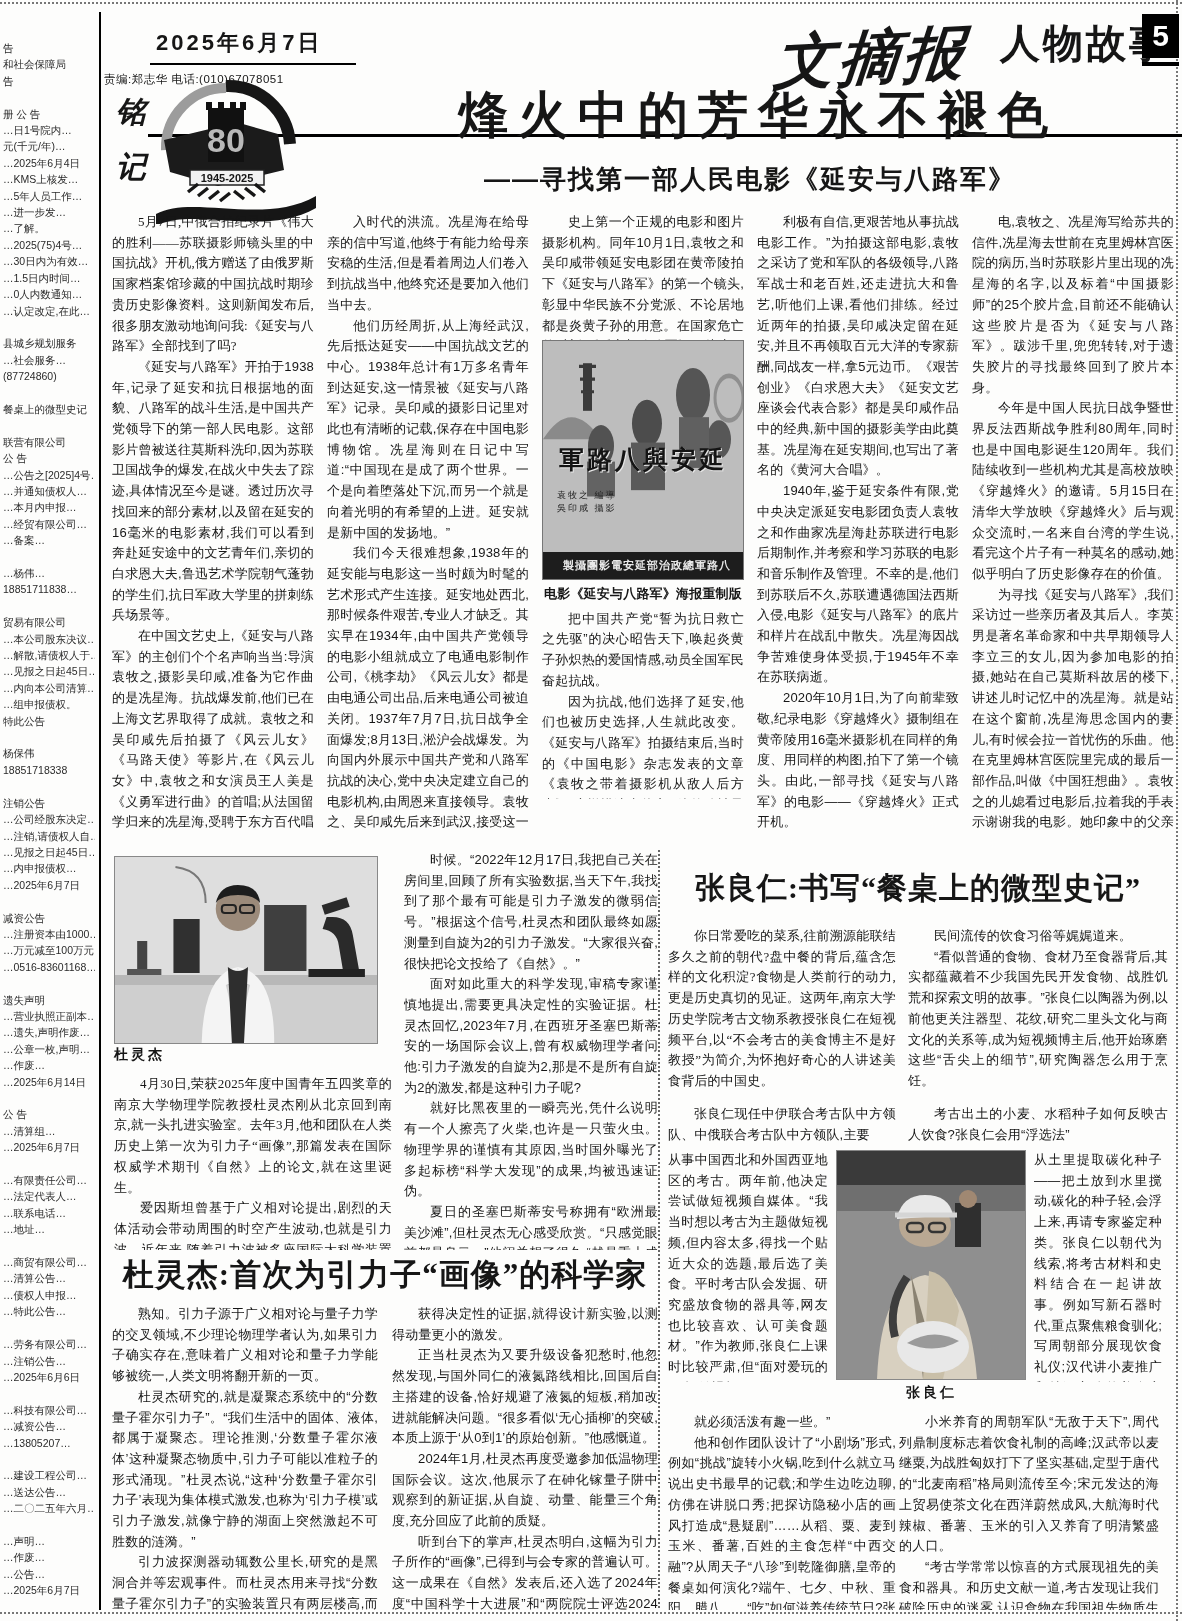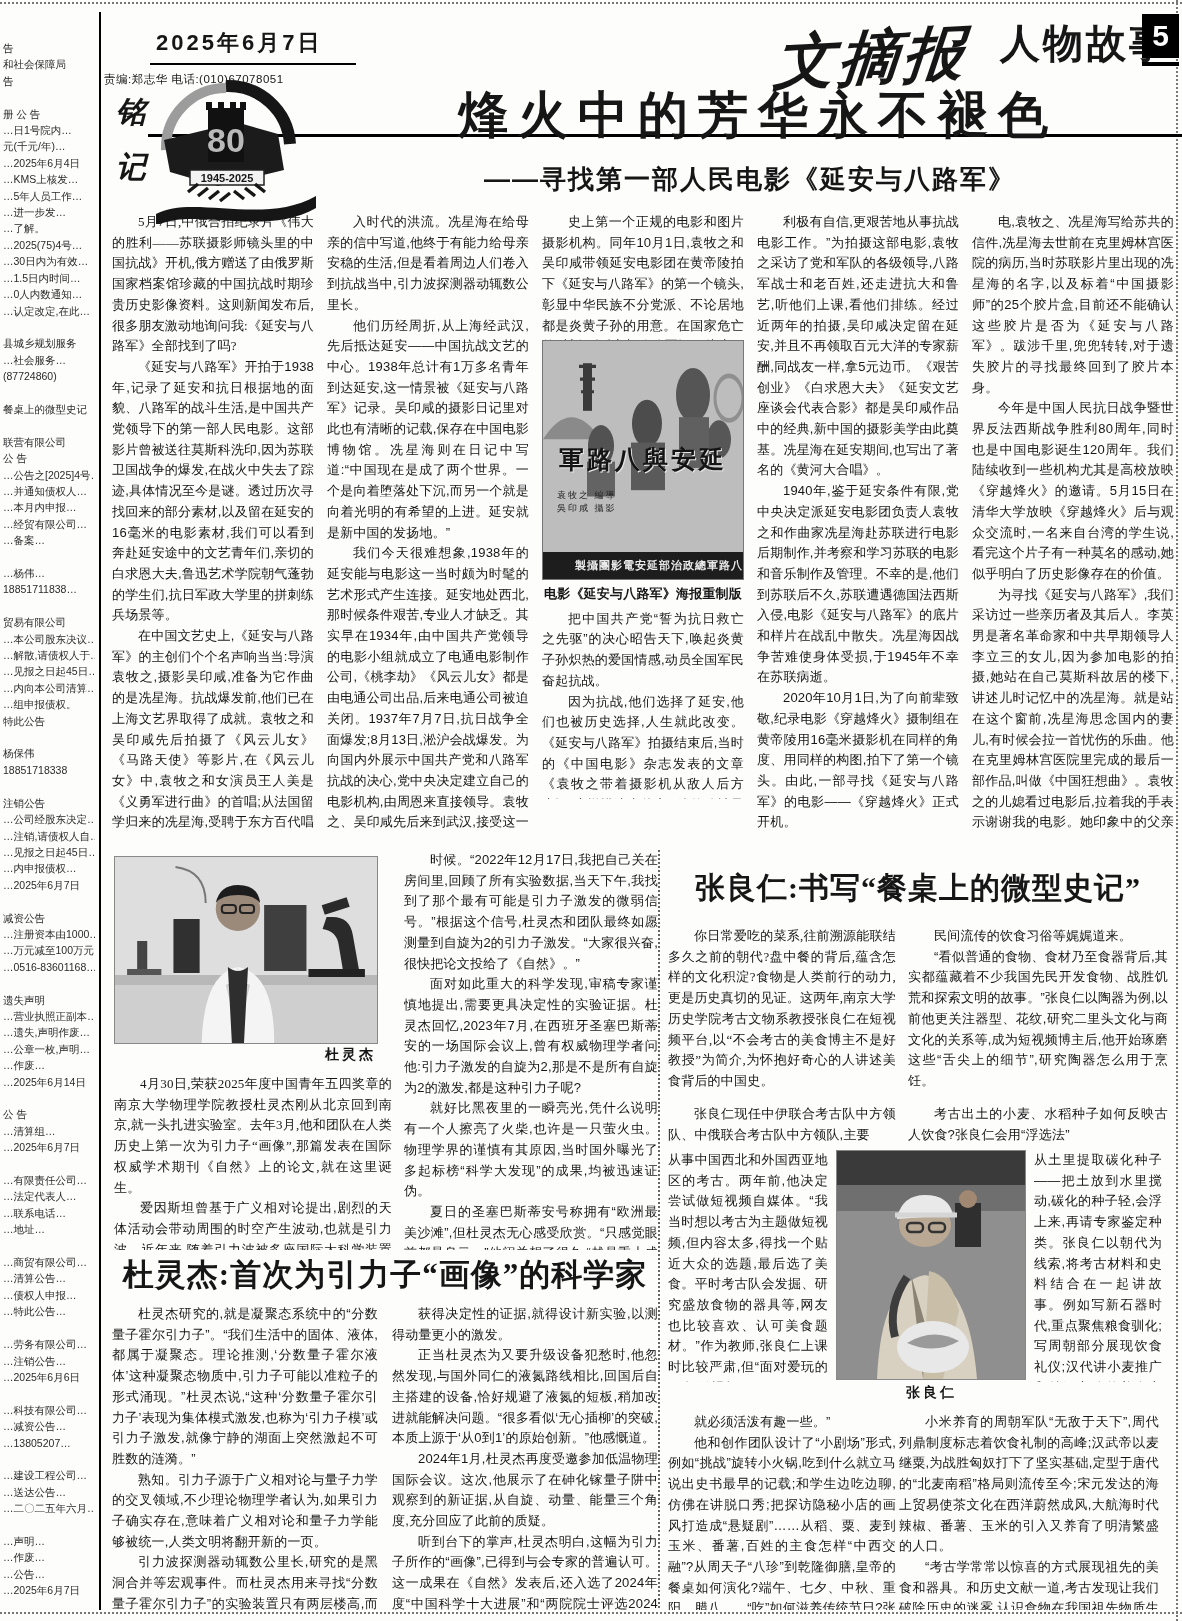--- a/index.html
+++ b/index.html
@@ -43,27 +43,27 @@
   .a1-cols{position:absolute;left:0;top:152px;width:1062px;height:624px;display:flex;gap:13px;}
   .a1col{flex:1;overflow:hidden;}
   .c3top{height:128px;overflow:hidden;}
   .c3bottom{height:190px;overflow:hidden;margin-top:4px;}
   .poster{position:relative;height:238px;margin-top:4px;border:1px solid #777;overflow:hidden;
           background:linear-gradient(180deg,#cdcdcd 0%,#b5b5b5 45%,#a6a6a6 100%);}
   .poster-title{position:absolute;left:0;top:108px;width:100%;text-align:center;font-size:25px;
                 font-weight:900;letter-spacing:3px;color:#141414;text-shadow:1px 1px 0 #e8e8e8;}
   .poster-credits{position:absolute;left:14px;top:148px;font-size:9px;line-height:13px;color:#222;letter-spacing:2px;}
   .poster-banner{position:absolute;left:0;bottom:0;width:100%;background:#1d1d1d;color:#e9e9e9;
-                 font-size:11px;letter-spacing:1px;text-align:center;padding:3px 16px;font-weight:bold;}
+                 font-size:11px;letter-spacing:1px;text-align:center;padding:3px 4px;font-weight:bold;}
   .poster-caption{margin:4px 0 2px;text-align:center;font-size:13px;font-weight:bold;}
 
   
   .a2{position:absolute;left:112px;top:848px;width:546px;height:764px;}
   .a2-photo{position:absolute;left:2px;top:8px;width:262px;height:186px;border:1px solid #888;overflow:hidden;}
-  .a2-photo-caption{position:absolute;left:2px;top:198px;width:262px;text-align:right;
+  .a2-photo-caption{position:absolute;left:2px;top:198px;width:262px;
                     font-size:14px;font-weight:bold;letter-spacing:3px;}
   .a2-lede{position:absolute;left:2px;top:226px;width:278px;height:176px;overflow:hidden;}
   .a2-colB{position:absolute;left:292px;top:2px;width:254px;height:400px;overflow:hidden;}
   .a2-title{position:absolute;left:0;top:406px;width:546px;text-align:center;
             font-family:"Liberation Serif",serif;font-size:31px;font-weight:900;letter-spacing:1px;}
   .a2-cols{position:absolute;left:0;top:456px;width:546px;height:306px;display:flex;gap:14px;}
   .a2col{flex:1;overflow:hidden;}
 
   
   .divider-v{position:absolute;left:658px;top:850px;height:758px;border-left:2px dotted #666;}
@@ -228,21 +228,21 @@
     <div class="a1-cols jtext">
       <div class="a1col">
         <p class="para kai">5月7日,中俄合拍纪录片《伟大的胜利——苏联摄影师镜头里的中国抗战》开机,俄方赠送了由俄罗斯国家档案馆珍藏的中国抗战时期珍贵历史影像资料。这则新闻发布后,很多朋友激动地询问我:《延安与八路军》全部找到了吗?</p>
         <div>
             <p class="para">《延安与八路军》开拍于1938年,记录了延安和抗日根据地的面貌、八路军的战斗生活,是中国共产党领导下的第一部人民电影。这部影片曾被送往莫斯科洗印,因为苏联卫国战争的爆发,在战火中失去了踪迹,具体情况至今是谜。透过历次寻找回来的部分素材,以及留在延安的16毫米的电影素材,我们可以看到奔赴延安途中的文艺青年们,亲切的白求恩大夫,鲁迅艺术学院朝气蓬勃的学生们,抗日军政大学里的拼刺练兵场景等。</p>
             <p class="para">在中国文艺史上,《延安与八路军》的主创们个个名声响当当:导演袁牧之,摄影吴印咸,准备为它作曲的是冼星海。抗战爆发前,他们已在上海文艺界取得了成就。袁牧之和吴印咸先后拍摄了《风云儿女》《马路天使》等影片,在《风云儿女》中,袁牧之和女演员王人美是《义勇军进行曲》的首唱;从法国留学归来的冼星海,受聘于东方百代唱片公司,为电影《壮志凌云》及话剧《复活》《大雷雨》作曲,漂泊的生活终于有了安定的可能。抗战的烽火将他们投</p>
           </div>
       </div>
       <div class="a1col">
         <div>
-            <p class="para">入时代的洪流。冼星海在给母亲的信中写道,他终于有能力给母亲安稳的生活,但是看着周边人们卷入到抗战当中,引力波探测器动辄数公里长。</p>
+            <p class="para">入时代的洪流。冼星海在给母亲的信中写道,他终于有能力给母亲安稳的生活,但是看着周边人们卷入到抗战当中,他终究还是要加入他们当中去。</p>
             <p class="para">他们历经周折,从上海经武汉,先后抵达延安——中国抗战文艺的中心。1938年总计有1万多名青年到达延安,这一情景被《延安与八路军》记录。吴印咸的摄影日记里对此也有清晰的记载,保存在中国电影博物馆。冼星海则在日记中写道:“中国现在是成了两个世界。一个是向着堕落处下沉,而另一个就是向着光明的有希望的上进。延安就是新中国的发扬地。”</p>
             <p class="para">我们今天很难想象,1938年的延安能与电影这一当时颇为时髦的艺术形式产生连接。延安地处西北,那时候条件艰苦,专业人才缺乏。其实早在1934年,由中国共产党领导的电影小组就成立了电通电影制作公司,《桃李劫》《风云儿女》都是由电通公司出品,后来电通公司被迫关闭。1937年7月7日,抗日战争全面爆发;8月13日,淞沪会战爆发。为向国内外展示中国共产党和八路军抗战的决心,党中央决定建立自己的电影机构,由周恩来直接领导。袁牧之、吴印咸先后来到武汉,接受这一重要任务。荷兰著名摄影师伊文思因无法进入延安,秘密将一台35毫米摄影机赠予即将成立的电影机构。</p>
           </div>
       </div>
       <div class="a1col">
         <div class="c3top">
           <p class="para">史上第一个正规的电影和图片摄影机构。同年10月1日,袁牧之和吴印咸带领延安电影团在黄帝陵拍下《延安与八路军》的第一个镜头,彰显中华民族不分党派、不论居地都是炎黄子孙的用意。在国家危亡的时刻,《延安与八路军》要从这里开始,旨在</p>
         </div>
         <figure class="poster" style="margin:0">
           <svg width="100%" height="100%" viewBox="0 0 200 150" preserveAspectRatio="none">
@@ -326,22 +326,22 @@
           <p class="para">时候。“2022年12月17日,我把自己关在房间里,回顾了所有实验数据,当天下午,我找到了那个最有可能是引力子激发的微弱信号。”根据这个信号,杜灵杰和团队最终如愿测量到自旋为2的引力子激发。“大家很兴奋,很快把论文投给了《自然》。”</p>
           <p class="para">面对如此重大的科学发现,审稿专家谨慎地提出,需要更具决定性的实验证据。杜灵杰回忆,2023年7月,在西班牙圣塞巴斯蒂安的一场国际会议上,曾有权威物理学者问他:引力子激发的自旋为2,那是不是所有自旋为2的激发,都是这种引力子呢?</p>
           <p class="para">就好比黑夜里的一瞬亮光,凭什么说明有一个人擦亮了火柴,也许是一只萤火虫。物理学界的谨慎有其原因,当时国外曝光了多起标榜“科学大发现”的成果,均被迅速证伪。</p>
           <p class="para">夏日的圣塞巴斯蒂安号称拥有“欧洲最美沙滩”,但杜灵杰无心感受欣赏。“只感觉眼前都是乌云。”他闭关想了很久,“越是重大成果,越要重视质疑,作为科研人员,我们必须正视问题,实事求是,小心求证。”但要</p>
         </div>
     </div>
     <h2 class="a2-title" style="margin:0">杜灵杰:首次为引力子“画像”的科学家</h2>
     <div class="a2-cols jtext">
       <div class="a2col">
         <div>
+            <p class="para">熟知。引力子源于广义相对论与量子力学的交叉领域,不少理论物理学者认为,如果引力子确实存在,意味着广义相对论和量子力学能够被统一,人类文明将翻开新的一页。</p>
             <p class="para">杜灵杰研究的,就是凝聚态系统中的“分数量子霍尔引力子”。“我们生活中的固体、液体,都属于凝聚态。理论推测,‘分数量子霍尔液体’这种凝聚态物质中,引力子可能以准粒子的形式涌现。”杜灵杰说,“这种‘分数量子霍尔引力子’表现为集体模式激发,也称为‘引力子模’或引力子激发,就像宁静的湖面上突然激起不可胜数的涟漪。”</p>
-            <p class="para">熟知。引力子源于广义相对论与量子力学的交叉领域,不少理论物理学者认为,如果引力子确实存在,意味着广义相对论和量子力学能够被统一,人类文明将翻开新的一页。</p>
             <p class="para">引力波探测器动辄数公里长,研究的是黑洞合并等宏观事件。而杜灵杰用来寻找“分数量子霍尔引力子”的实验装置只有两层楼高,而且研究的是逼近绝对零度的微观世界,正如古语所言,致广大而尽精微。</p>
           </div>
       </div>
       <div class="a2col">
         <div>
             <p class="para">获得决定性的证据,就得设计新实验,以测得动量更小的激发。</p>
             <p class="para">正当杜灵杰为又要升级设备犯愁时,他忽然发现,与国外同仁的液氮路线相比,回国后自主搭建的设备,恰好规避了液氮的短板,稍加改进就能解决问题。“很多看似‘无心插柳’的突破,本质上源于‘从0到1’的原始创新。”他感慨道。</p>
             <p class="para">2024年1月,杜灵杰再度受邀参加低温物理国际会议。这次,他展示了在砷化镓量子阱中观察到的新证据,从自旋、动量、能量三个角度,充分回应了此前的质疑。</p>
             <p class="para">听到台下的掌声,杜灵杰明白,这幅为引力子所作的“画像”,已得到与会专家的普遍认可。这一成果在《自然》发表后,还入选了2024年度“中国科学十大进展”和“两院院士评选2024年中国十大科技进展新闻”。</p>
           </div>

